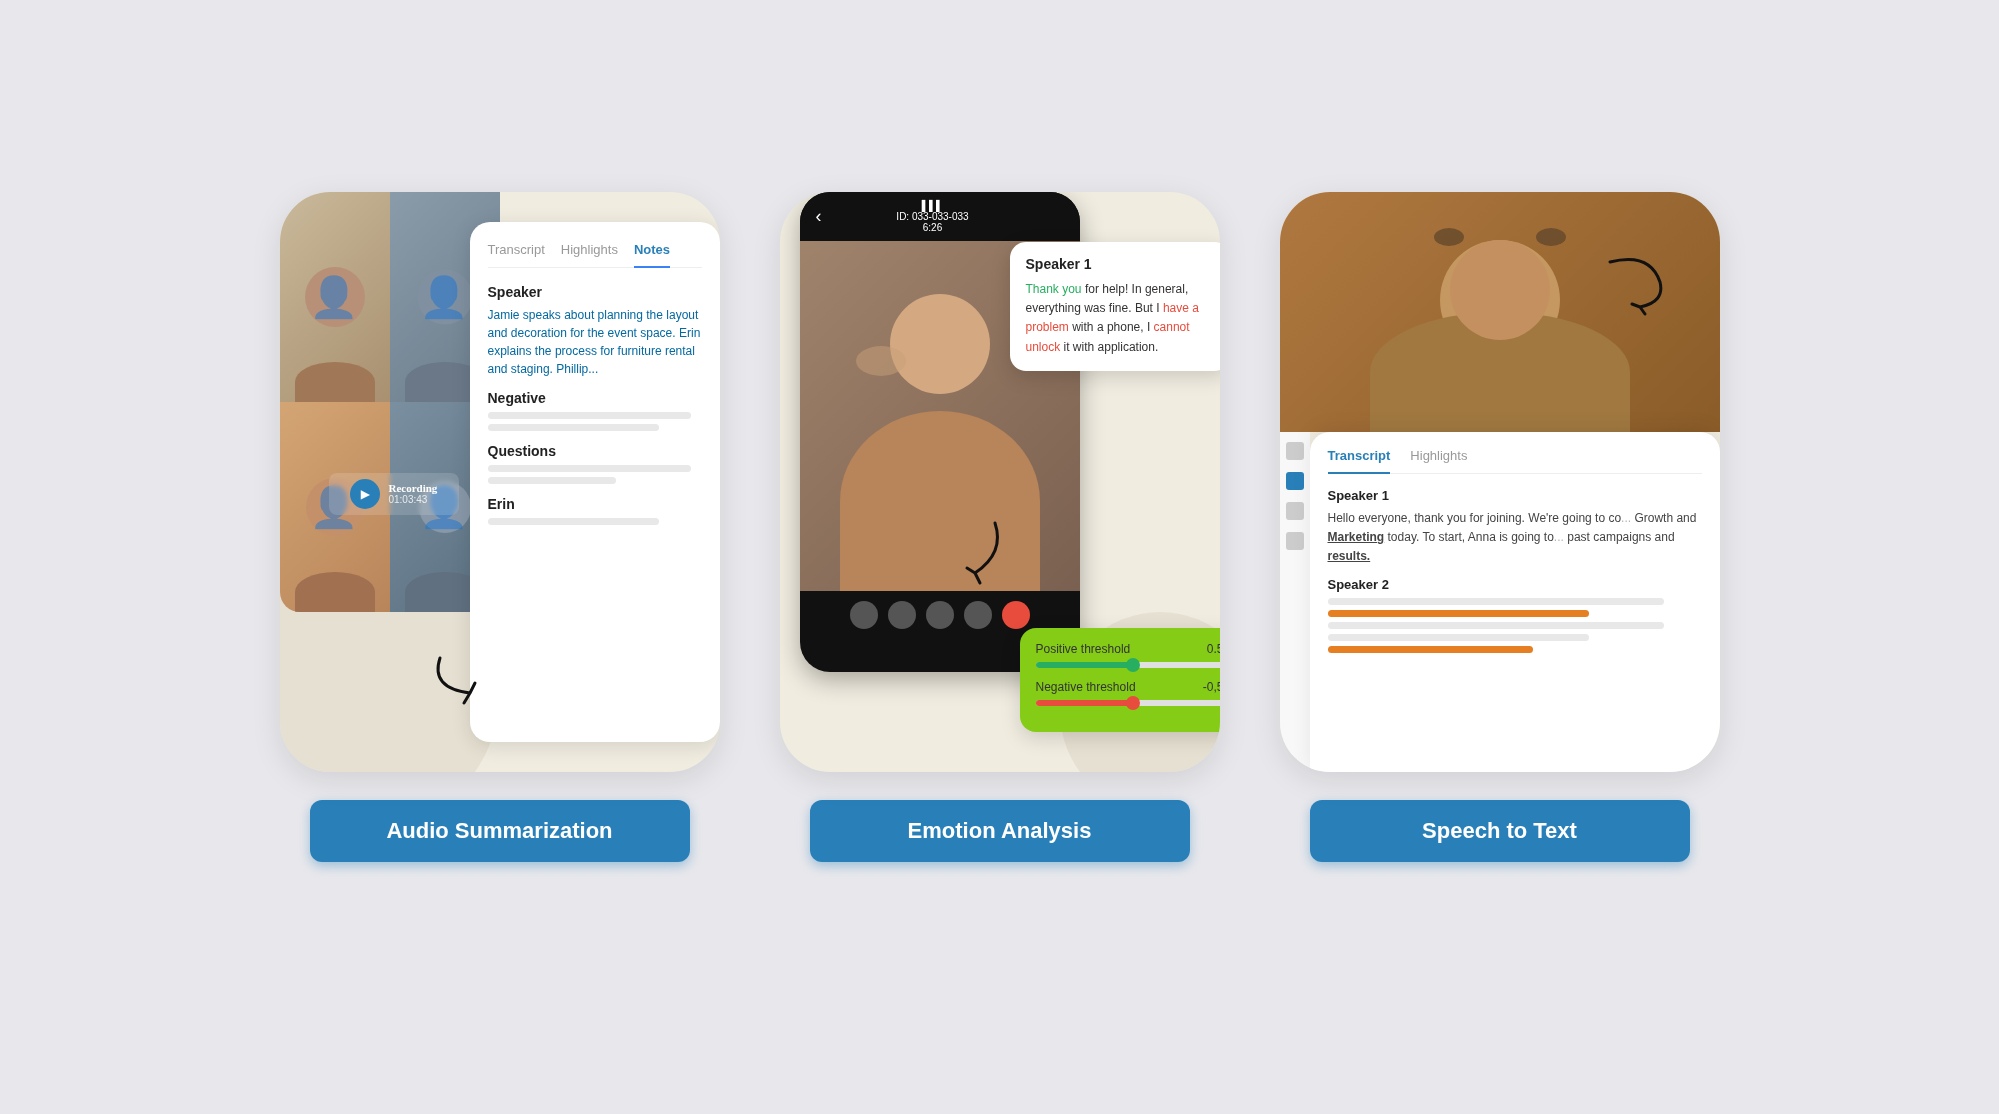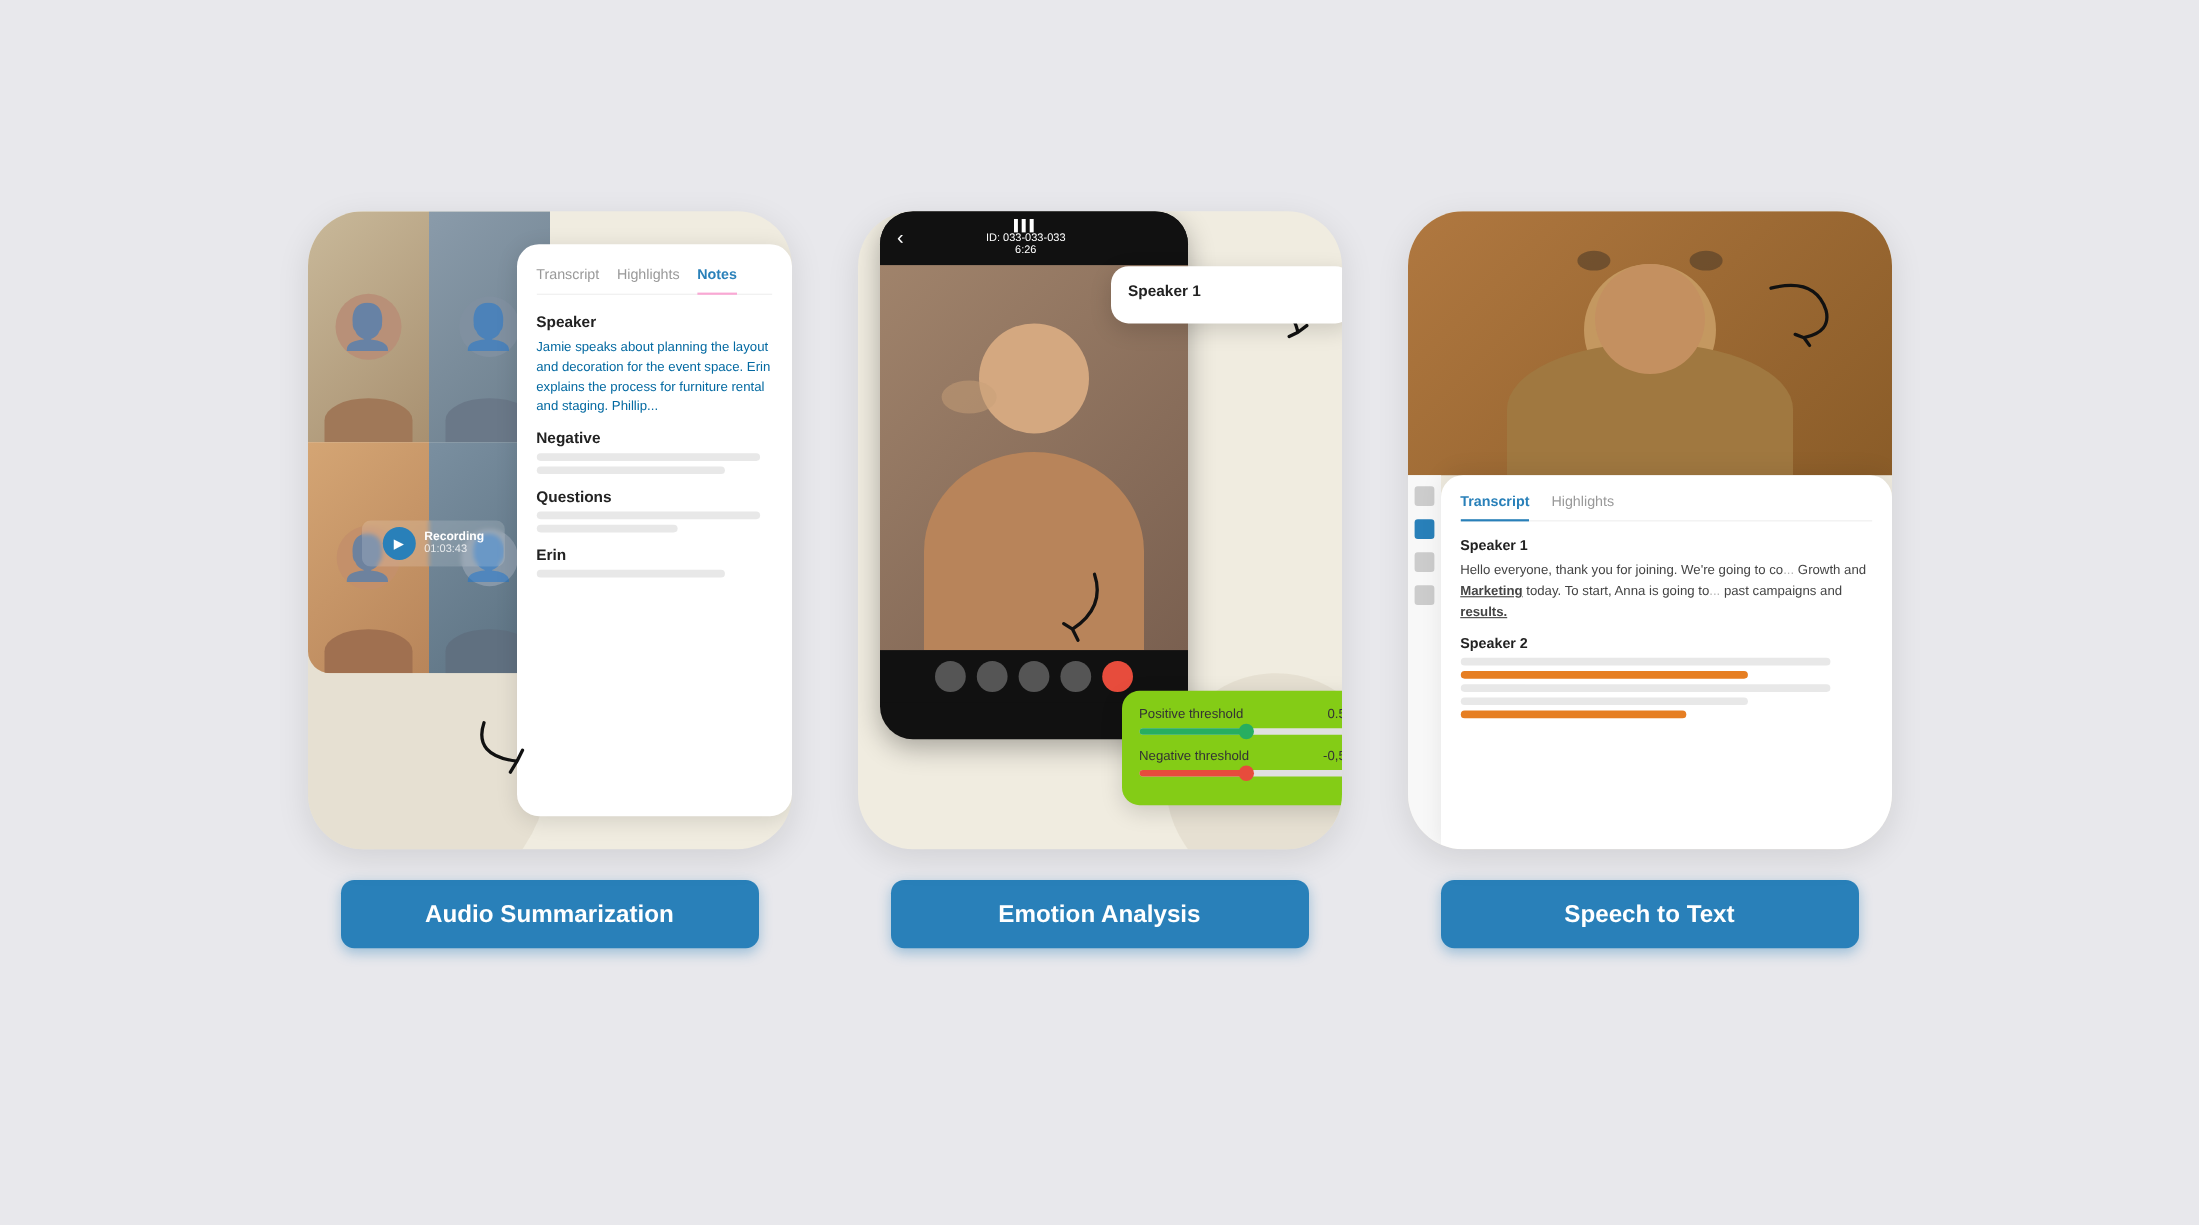--- a/index.html
+++ b/index.html
@@ -113,20 +113,21 @@
       align-items: center;
       justify-content: center;
       color: white;
       font-size: 12px;
     }
 
     .play-text {
       font-weight: 600;
       font-size: 11px;
       color: white;
+      font-family: Liberation Serif, serif;
     }
 
     .play-time {
       font-size: 10px;
       color: rgba(255,255,255,0.8);
     }
 
     .notes-panel {
       position: absolute;
       top: 30px;
@@ -150,21 +151,21 @@
 
     .notes-tab {
       font-size: 13px;
       color: #999;
       cursor: pointer;
     }
 
     .notes-tab.active {
       color: #2980b9;
       font-weight: 600;
-      border-bottom: 2px solid #f9a8d4;
+      border-bottom: 2px solid #3b82f6;
       padding-bottom: 8px;
       margin-bottom: -11px;
     }
 
     .notes-section-title {
       font-size: 14px;
       font-weight: 700;
       color: #222;
       margin-bottom: 6px;
       margin-top: 12px;
@@ -576,20 +577,28 @@
             <div class="phone-dot"></div>
             <div class="phone-dot"></div>
             <div class="phone-dot"></div>
             <div class="phone-dot"></div>
             <div class="phone-dot red"></div>
           </div>
         </div>
 
         <div class="speaker-bubble">
           <div class="speaker-bubble-title">Speaker 1</div>
+          <div class="speaker-bubble-text">
+            <span class="text-green">Thank you</span>
+            <span> for help! In general, everything was fine. But I </span>
+            <span class="text-red">have a problem</span>
+            <span> with a phone, I </span>
+            <span class="text-red">cannot unlock</span>
+            <span> it with application.</span>
+          </div>
         </div>
 
         <div class="threshold-panel">
           <div class="threshold-row">
             <div class="threshold-label">
               <span>Positive threshold</span>
               <span>0.5</span>
             </div>
             <div class="threshold-track">
               <div class="threshold-fill-green"></div>

